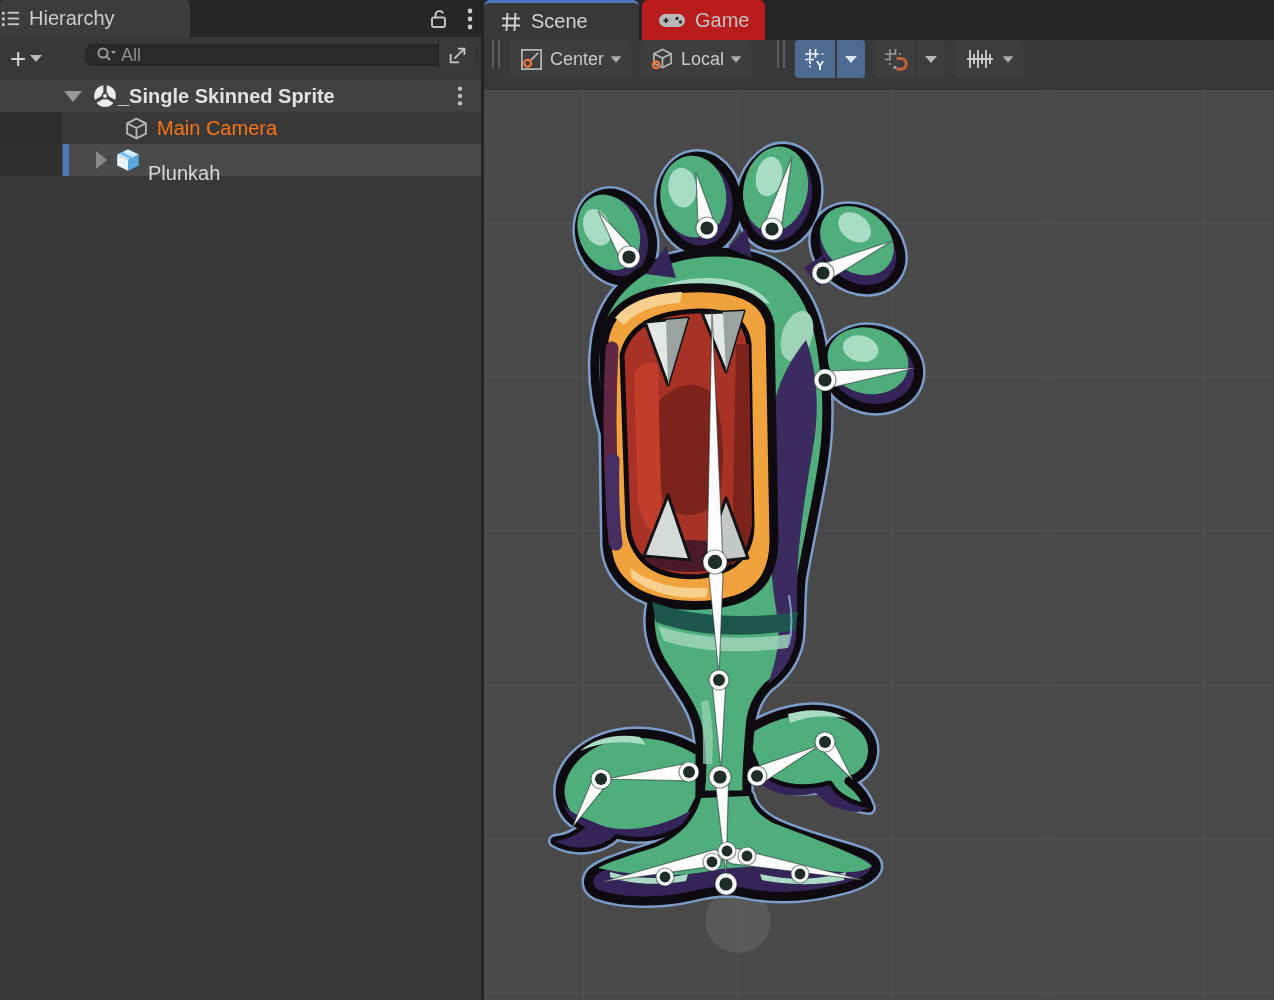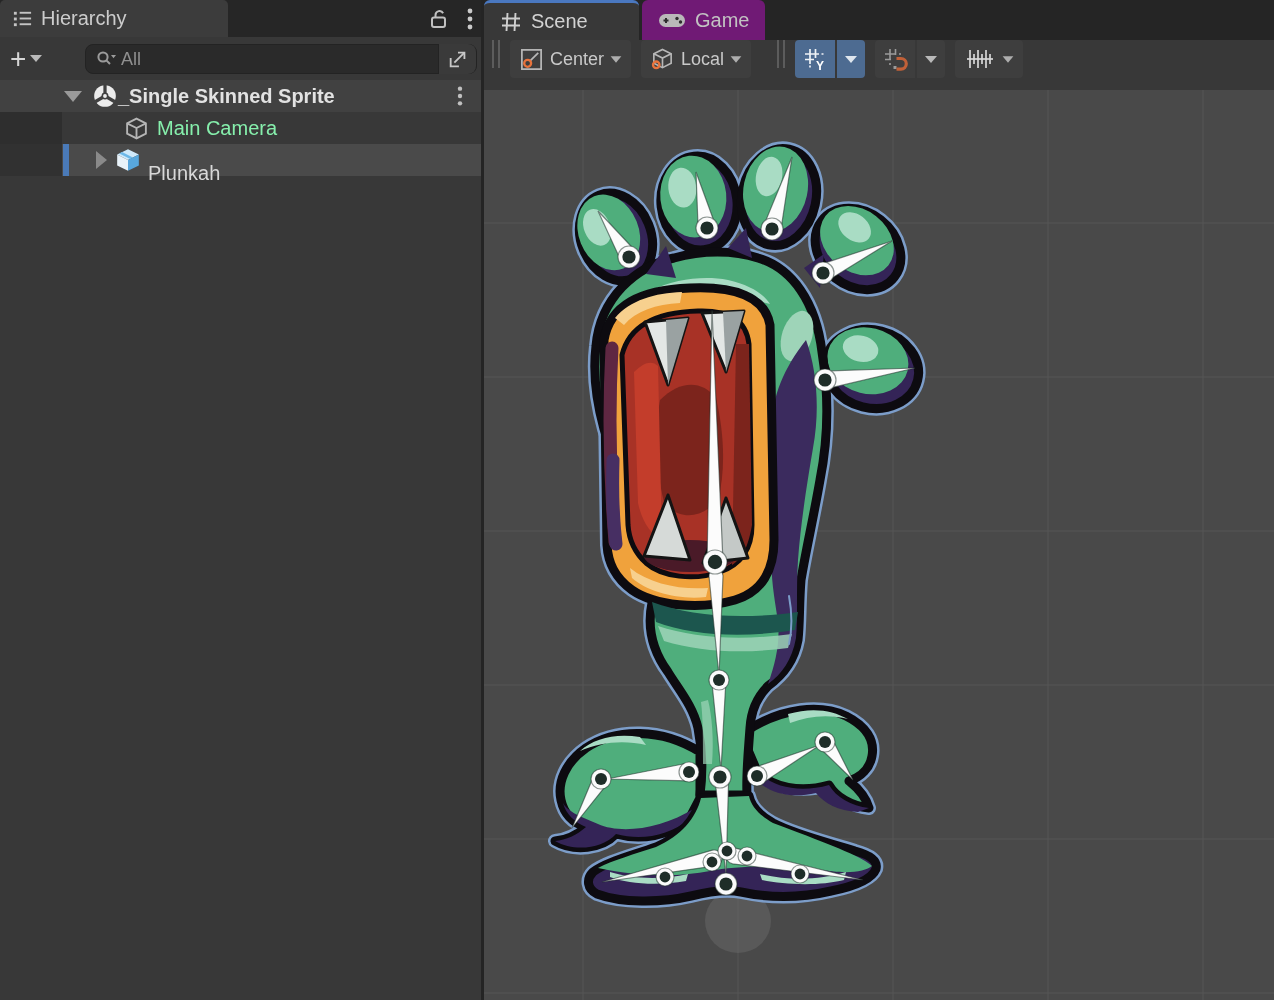--- a/index.html
+++ b/index.html
@@ -2,63 +2,63 @@
 <html><head>
 <meta charset="utf-8">
 <style>
   html,body{margin:0;padding:0;background:#262626;}
   *{box-sizing:border-box;}
   .app{position:relative;width:1274px;height:1000px;overflow:hidden;
        font-family:"Liberation Sans",sans-serif;background:#383838;color:#c6c6c6;}
   
   .hpanel{position:absolute;left:0;top:0;width:481px;height:1000px;background:#383838;}
   .tabstrip{position:absolute;left:0;top:0;right:0;height:37px;background:#262626;}
-  .htab{position:absolute;left:0;top:0;width:228px;height:37px;background:#3c3c3c;
-        border-radius:5px 5px 0 0;display:flex;align-items:center;padding-left:12px;gap:8px;}
+  .htab{position:absolute;left:0;top:0;width:190px;height:37px;background:#3c3c3c;
+        border-radius:5px 5px 0 0;display:flex;align-items:center;padding-left:0;gap:8px;}
   .htab .lbl{font-size:20px;color:#cccccc;}
   .winicons{position:absolute;right:8px;top:0;height:37px;display:flex;align-items:center;gap:16px;}
   .htoolbar{position:absolute;left:0;top:37px;right:0;height:43px;background:#383838;
             display:flex;align-items:center;}
   .plusbtn{display:flex;align-items:center;margin-left:10px;gap:4px;cursor:default;}
   .plus{font-size:28px;line-height:26px;color:#d6d6d6;font-weight:400;}
   .caret{width:0;height:0;border-left:6px solid transparent;border-right:6px solid transparent;
          border-top:7px solid #b9b9b9;}
-  .searchwrap{position:absolute;left:85px;top:7px;width:392px;height:30px;background:#2a2a2a;
+  .searchwrap{position:absolute;left:85px;top:7px;width:392px;height:22px;background:#2a2a2a;
               border:1px solid #232323;border-radius:8px;display:flex;align-items:center;}
   .searchwrap input{flex:1;background:transparent;border:none;outline:none;color:#cfcfcf;
               font-size:18px;font-family:"Liberation Sans",sans-serif;padding:0 4px;}
   .searchwrap input::placeholder{color:#8f8f8f;}
   .expandbtn{width:38px;height:30px;border-left:1px solid #232323;background:#3a3a3a;
              border-radius:0 8px 8px 0;display:flex;align-items:center;justify-content:center;}
   .rows{position:absolute;left:0;top:80px;right:0;}
   .row{position:relative;height:32px;display:flex;align-items:center;font-size:20px;}
   .scenerow{background:#414141;}
   .scenerow .lbl{font-weight:bold;color:#e2e2e2;}
-  .plainrow .lbl{color:#86efac;}
+  .plainrow .lbl{color:#f97316;}
   .gutter{position:absolute;left:0;top:0;width:62px;height:32px;background:#2e2e2e;}
   .selrow{background:#4a4a4a;}
   .selrow .gutter{background:#313131;}
   .selbar{position:absolute;left:63px;top:0;width:6px;height:32px;background:#4a7ab8;}
   .selrow .lbl{color:#d8d8d8;margin-top:26px;}
   .tri-down{width:0;height:0;border-left:9px solid transparent;border-right:9px solid transparent;
             border-top:11px solid #9a9a9a;}
   .tri-right{width:0;height:0;border-top:9px solid transparent;border-bottom:9px solid transparent;
              border-left:11px solid #8a8a8a;}
   .rowkebab{position:absolute;right:18px;top:5px;}
   .icon{display:inline-flex;align-items:center;justify-content:center;}
   
   .divider{position:absolute;left:481px;top:0;width:3px;height:1000px;background:#242424;}
   
   .spanel{position:absolute;left:484px;top:0;width:790px;height:1000px;background:#383838;}
   .stabstrip{position:absolute;left:0;top:0;right:0;height:40px;background:#252525;}
   .stab{position:absolute;top:0;height:40px;display:flex;align-items:center;gap:9px;
         padding:0 16px;font-size:20px;color:#c2c2c2;}
   .stab.active{left:0;width:155px;background:#383838;border-radius:6px 6px 0 0;
         border-top:3px solid #4a78c0;color:#d2d2d2;}
-  .stab.game{left:158px;background:#701a75;border-radius:6px 6px 0 0;}
+  .stab.game{left:158px;background:#b91c1c;border-radius:6px 6px 0 0;}
   .stoolbar{position:absolute;left:0;top:40px;right:0;height:50px;background:#383838;
             display:flex;align-items:flex-start;gap:10px;}
   .grip{display:flex;gap:4px;margin-left:8px;}
   .grip i{width:2px;height:28px;background:#5c5c5c;}
   .tbtn{height:38px;background:#3e3e3e;border-radius:4px;display:flex;align-items:center;
         padding:0 9px;gap:6px;font-size:18px;color:#c9c9c9;}
   .tbtn .caret{border-top-color:#aeaeae;transform:scale(.9);}
   .seg{display:flex;gap:2px;}
   .seg .sq{width:40px;height:38px;background:#3e3e3e;display:flex;align-items:center;
            justify-content:center;}

